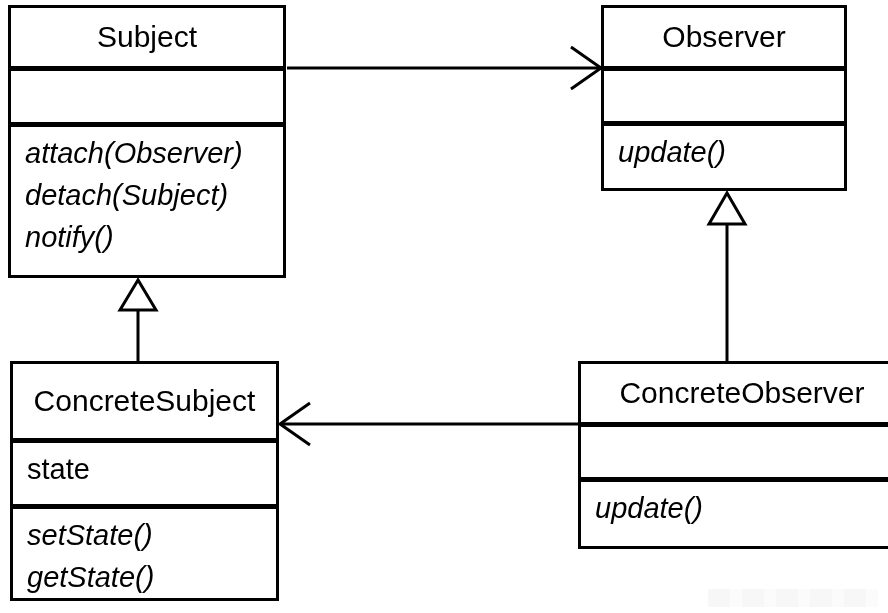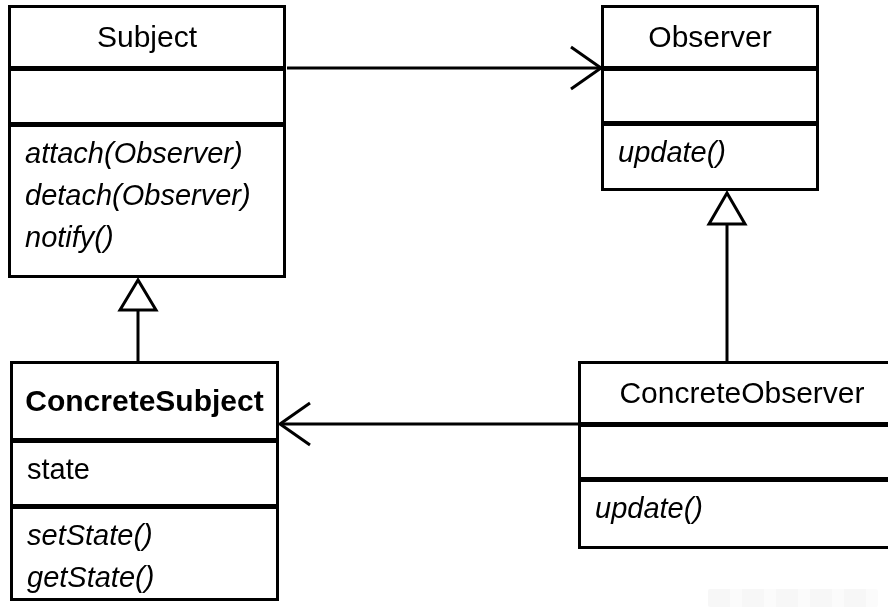--- a/index.html
+++ b/index.html
@@ -38,26 +38,26 @@
     font-size: 29px;
     line-height: 42px;
     font-style: italic;
   }
 
   
   #box-subject           { left: 8px;   top: 5px;   width: 278px; height: 273px; }
   #box-subject .uml-title   { height: 63px; }
   #box-subject .uml-attrs   { height: 56px; }
 
-  #box-observer          { left: 601px; top: 5px;   width: 218px; height: 186px; }
+  #box-observer          { left: 601px; top: 5px;   width: 246px; height: 186px; }
   #box-observer .uml-title  { height: 63px; }
   #box-observer .uml-attrs  { height: 55px; }
 
   #box-concrete-subject  { left: 10px;  top: 361px; width: 269px; height: 240px; }
-  #box-concrete-subject .uml-title { height: 80px; font-weight: bold; }
+  #box-concrete-subject .uml-title { height: 80px; }
   #box-concrete-subject .uml-attrs { height: 67px; }
 
   #box-concrete-observer { left: 578px; top: 361px; width: 328px; height: 188px; }
   #box-concrete-observer .uml-title { height: 63px; }
   #box-concrete-observer .uml-attrs { height: 55px; }
 
   .arrow-layer {
     position: absolute;
     left: 0; top: 0;
     width: 888px; height: 613px;
@@ -75,21 +75,21 @@
 </head>
 <body>
 
 <div class="canvas">
 
   <div class="uml-class" id="box-subject">
     <div class="uml-title">Subject</div>
     <div class="uml-attrs"></div>
     <div class="uml-methods">
       <div>attach(Observer)</div>
-      <div>detach(Observer)</div>
+      <div>detach(Subject)</div>
       <div>notify()</div>
     </div>
   </div>
 
   <div class="uml-class" id="box-observer">
     <div class="uml-title">Observer</div>
     <div class="uml-attrs"></div>
     <div class="uml-methods">
       <div>update()</div>
     </div>

